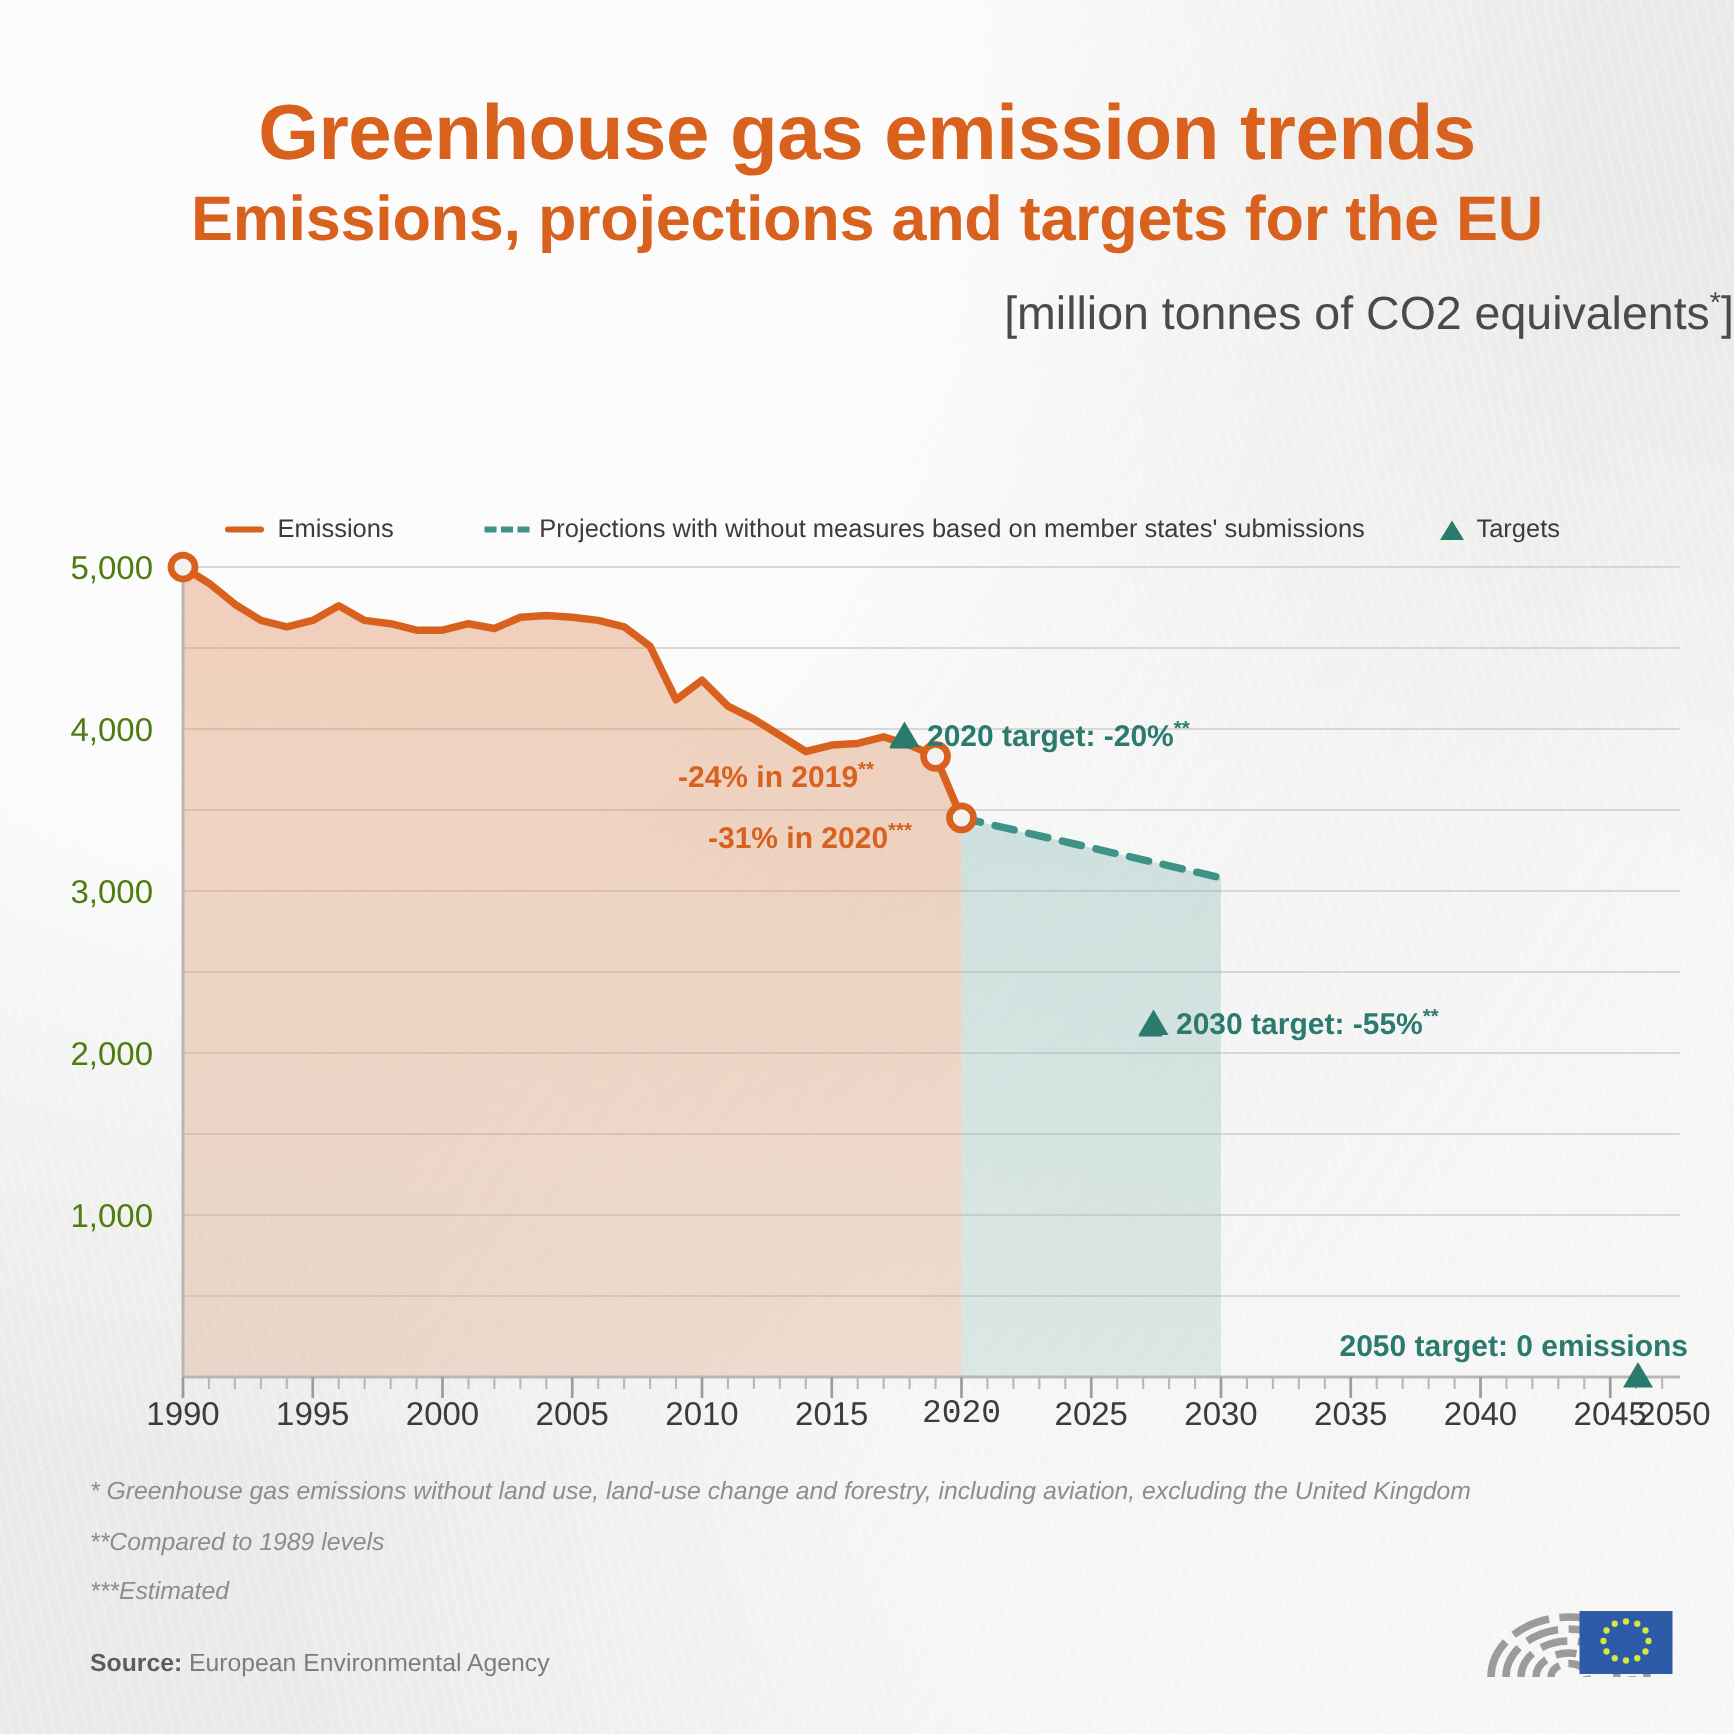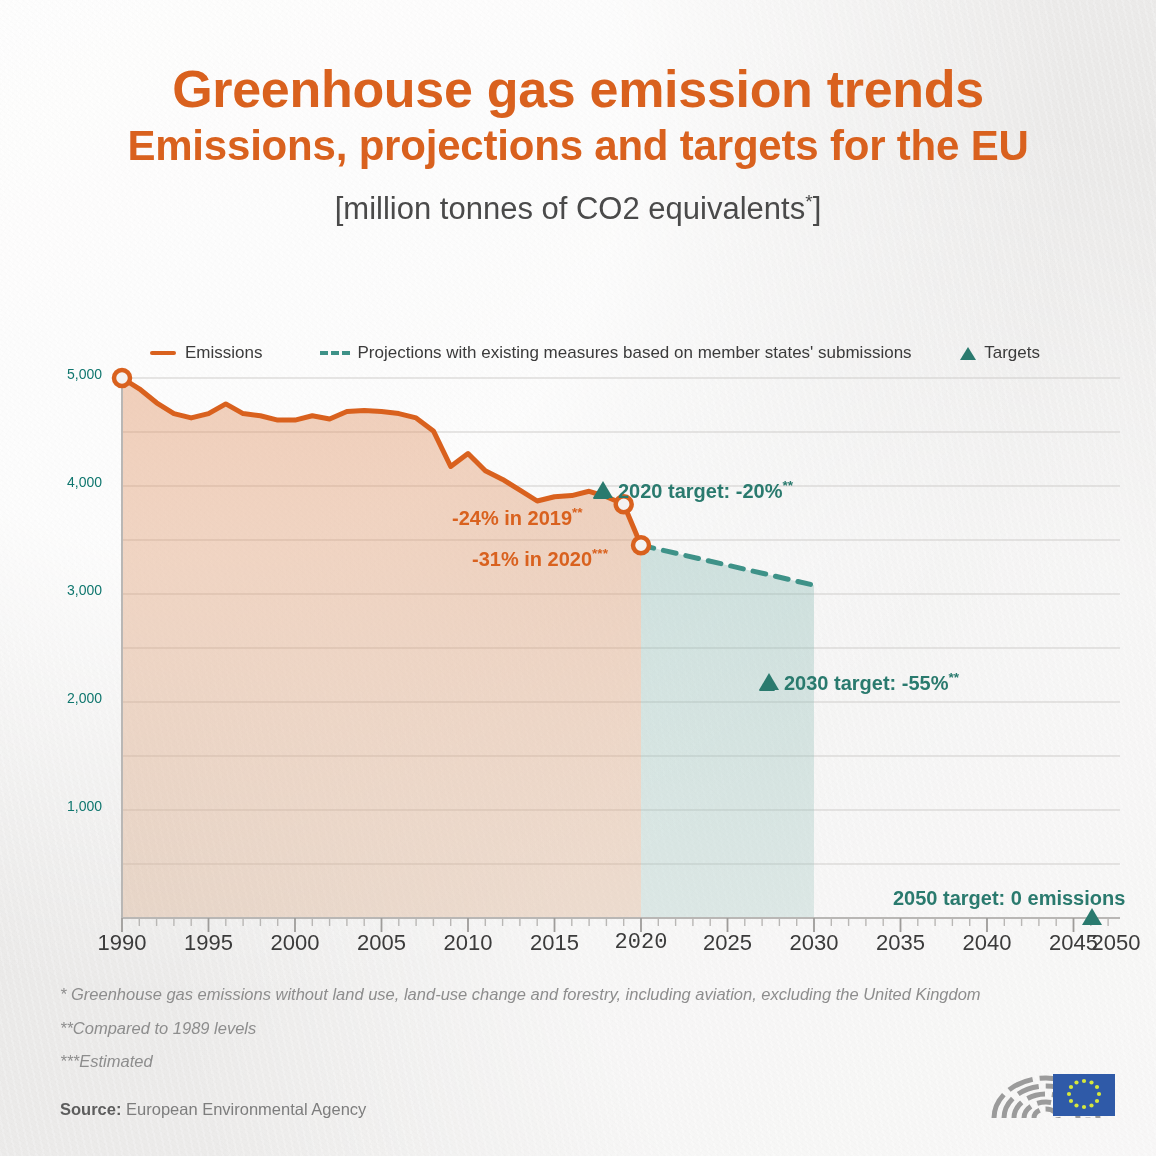--- a/index.html
+++ b/index.html
@@ -32,41 +32,42 @@
     color:#d9611e; font-size:52px; font-weight:700; letter-spacing:-.3px;
     line-height:1.04; white-space:nowrap;
   }
   .t2 {
     color:#d9611e; font-size:42px; font-weight:700; letter-spacing:-.2px;
     line-height:1.06; margin-top:8px; white-space:nowrap;
   }
   .t3 {
     color:#4a4a4a; font-size:31px; font-weight:400; margin-top:22px;
     white-space:nowrap;
+    text-align:right;
   }
   .t3 sup { font-size:.62em; vertical-align:super; }
 
   
   .legend {
     position:absolute; left:150px; top:341px; width:890px; height:24px;
     display:flex; align-items:center;
   }
   .lg-item { display:flex; align-items:center; white-space:nowrap; }
   .lg-label { font-size:17px; color:#3b3b3b; }
   .lg-line { width:26px; height:4px; background:#d9611e; border-radius:2px; margin-right:9px; }
   .lg-dash { width:30px; height:0; border-top:4px dashed #3e9288; margin-right:7px; }
   .lg-tri {
     width:0;height:0;border-left:8px solid transparent;border-right:8px solid transparent;
     border-bottom:13px solid #2a7a6e; margin-right:8px;
   }
   .lg-gap1 { width:62px; } .lg-gap2 { width:52px; }
 
   
   #plot { position:absolute; left:0; top:0; width:1156px; height:1156px; }
-  .ytick { position:absolute; width:92px; text-align:right; font-size:14px; color:#0f766e; }
+  .ytick { position:absolute; width:92px; text-align:right; font-size:22px; color:#4d7c0f; }
   .xtick { position:absolute; width:80px; text-align:center; font-size:22px; color:#3b3b3b; }
 
   .ann { position:absolute; white-space:nowrap; font-weight:700; }
   .ann-orange { color:#d9611e; font-size:20px; }
   .ann-teal { color:#2a7a6e; font-size:20px; }
   .ann sup { font-size:.68em; vertical-align:super; }
   .tri-inline {
     display:inline-block; width:0;height:0;
     border-left:8px solid transparent;border-right:8px solid transparent;
     border-bottom:13px solid #2a7a6e; margin-right:9px; vertical-align:-1px;
@@ -100,21 +101,21 @@
 </div>
 
 <div class="legend">
   <div class="lg-item">
     <span class="lg-line"></span>
     <span class="lg-label">Emissions</span>
   </div>
   <div class="lg-gap1"></div>
   <div class="lg-item">
     <span class="lg-dash"></span>
-    <span class="lg-label">Projections with existing measures based on member states' submissions</span>
+    <span class="lg-label">Projections with without measures based on member states' submissions</span>
   </div>
   <div class="lg-gap2"></div>
   <div class="lg-item">
     <span class="lg-tri"></span>
     <span class="lg-label">Targets</span>
   </div>
 </div>
 
 <svg id="plot" viewBox="0 0 1156 1156">
   <defs>

